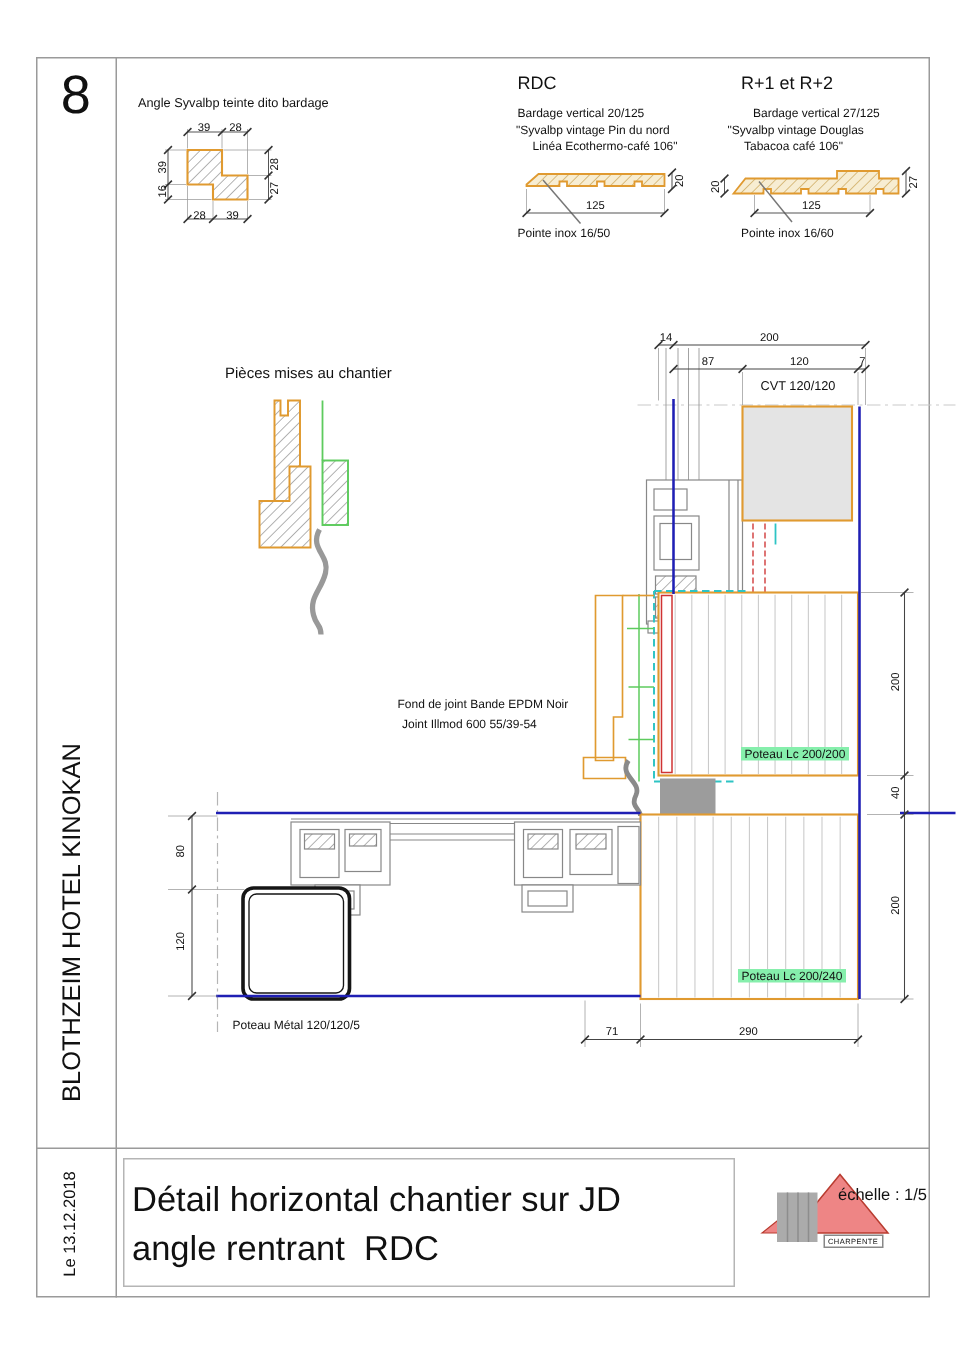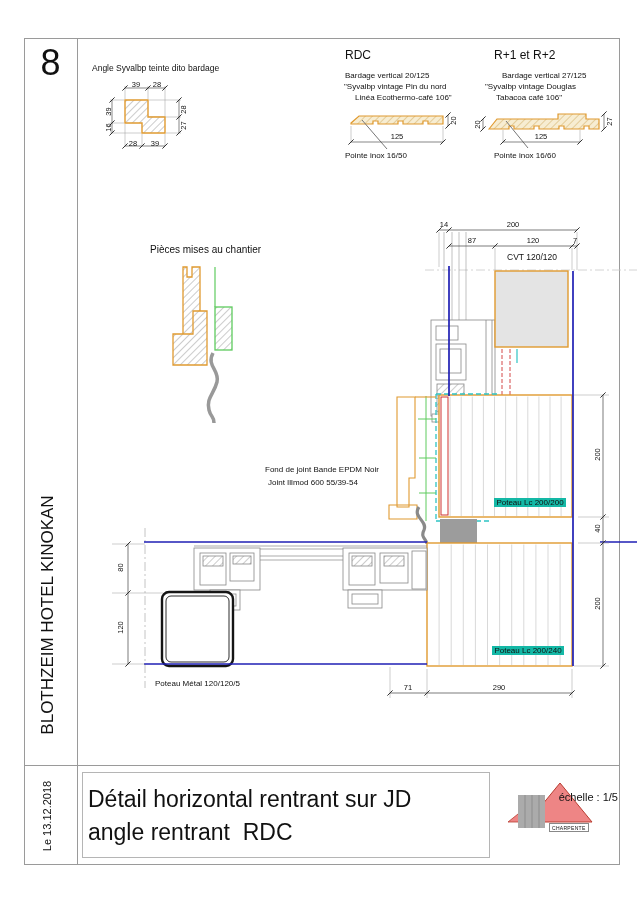--- a/index.html
+++ b/index.html
@@ -4,21 +4,21 @@
 <style>
   html,body{margin:0;padding:0;background:#fff;}
   #stage{position:relative;width:640px;height:906px;background:#fff;overflow:hidden;
          font-family:"Liberation Sans",sans-serif;color:#111;}
   .abs{position:absolute;}
   svg{position:absolute;left:0;top:0;}
   .frame{border:1px solid #9a9a9a;}
   .dim{position:absolute;font-size:7.5px;line-height:9px;text-align:center;color:#111;white-space:nowrap;}
   .rot{transform:rotate(-90deg);transform-origin:center;}
   .lbl{position:absolute;font-size:8px;line-height:10px;color:#111;white-space:nowrap;text-align:right;}
-  .lbl-bg{background:#14b8a6;padding:0 2px;}
+  .lbl-bg{background:#86efac;padding:0 2px;}
   .sec-title{position:absolute;font-size:12px;line-height:13px;color:#111;white-space:nowrap;}
   .big-title{position:absolute;font-size:23px;line-height:26px;color:#111;white-space:pre;}
 </style>
 </head>
 <body>
 
 <div id="stage">
 
   <div class="abs frame" style="left:24px;top:38px;width:594px;height:825px;"></div>
   <div class="abs" style="left:77px;top:38px;height:827px;border-left:1px solid #9a9a9a;"></div>
@@ -288,21 +288,21 @@
       <line x1="532" y1="795" x2="532" y2="828" stroke="#8d8d8d" stroke-width="1"></line>
       <line x1="539" y1="795" x2="539" y2="828" stroke="#8d8d8d" stroke-width="1"></line>
     </g>
   </svg>
 
   <div class="abs" style="left:24px;top:42px;width:53px;text-align:center;font-size:36px;">8</div>
   <div class="abs" style="left:-91px;top:604px;width:280px;height:22px;text-align:center;font-size:17px;white-space:nowrap;transform:rotate(-90deg);transform-origin:center;">BLOTHZEIM HOTEL KINOKAN</div>
   <div class="abs" style="left:-3px;top:810px;width:100px;height:12px;text-align:center;font-size:11px;white-space:nowrap;transform:rotate(-90deg);transform-origin:center;">Le 13.12.2018</div>
   <div class="abs" style="left:480px;top:747px;width:138px;text-align:right;font-size:11px;margin-top:44px;">échelle : 1/5</div>
 
-  <div class="big-title" style="left:88px;top:786px;">Détail horizontal rentrant sur JD</div>
+  <div class="big-title" style="left:88px;top:786px;">Détail horizontal chantier sur JD</div>
   <div class="big-title" style="left:88px;top:819px;">angle rentrant  RDC</div>
 
   <div class="abs" style="left:549px;top:823px;font-size:5px;line-height:6px;border:0.5px solid #888;background:#fff;padding:0.5px 2px;letter-spacing:0.3px;">CHARPENTE</div>
 
   <div class="lbl" style="left:92px;top:63px;font-size:8.5px;">Angle Syvalbp teinte dito bardage</div>
   <div class="dim" style="left:128px;top:80px;width:16px;">39</div>
   <div class="dim" style="left:149px;top:80px;width:16px;">28</div>
   <div class="dim rot" style="left:98px;top:107px;width:20px;">39</div>
   <div class="dim rot" style="left:98px;top:123px;width:20px;">16</div>
   <div class="dim rot" style="left:173px;top:105px;width:20px;">28</div>

